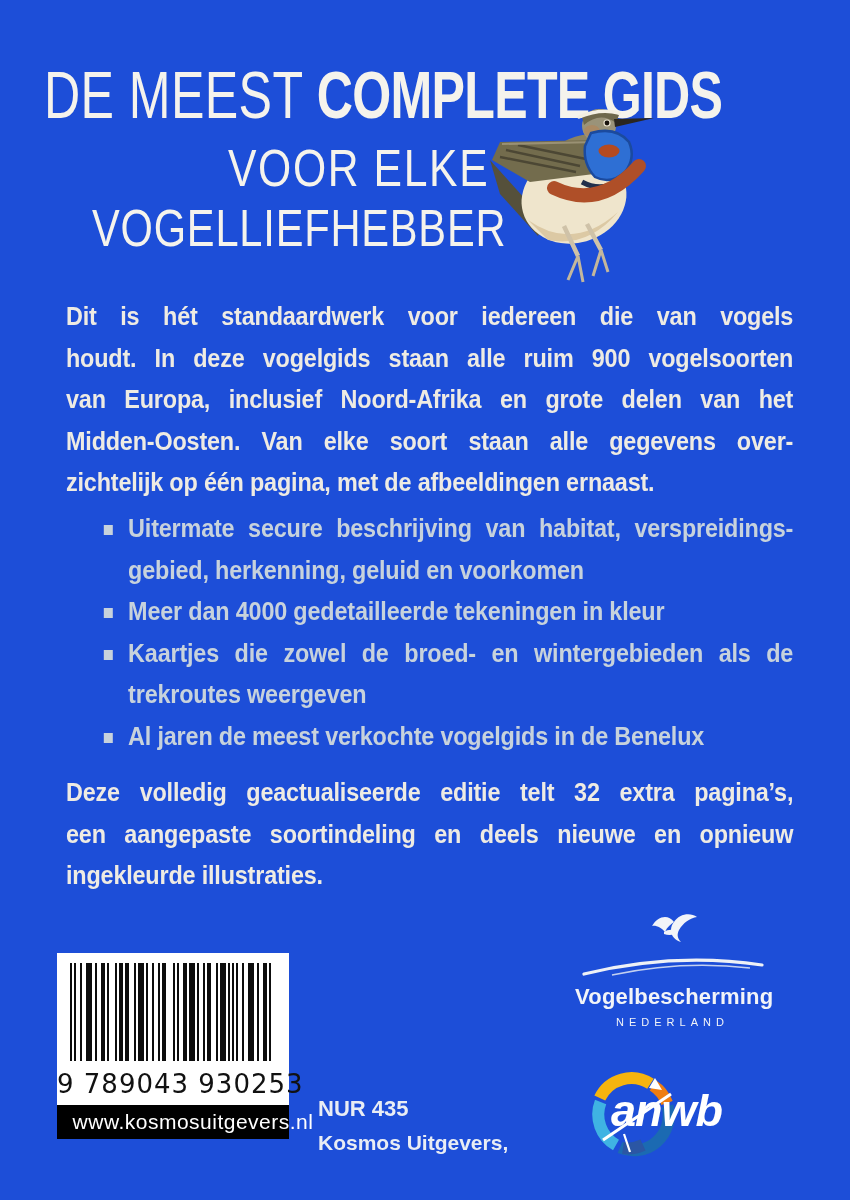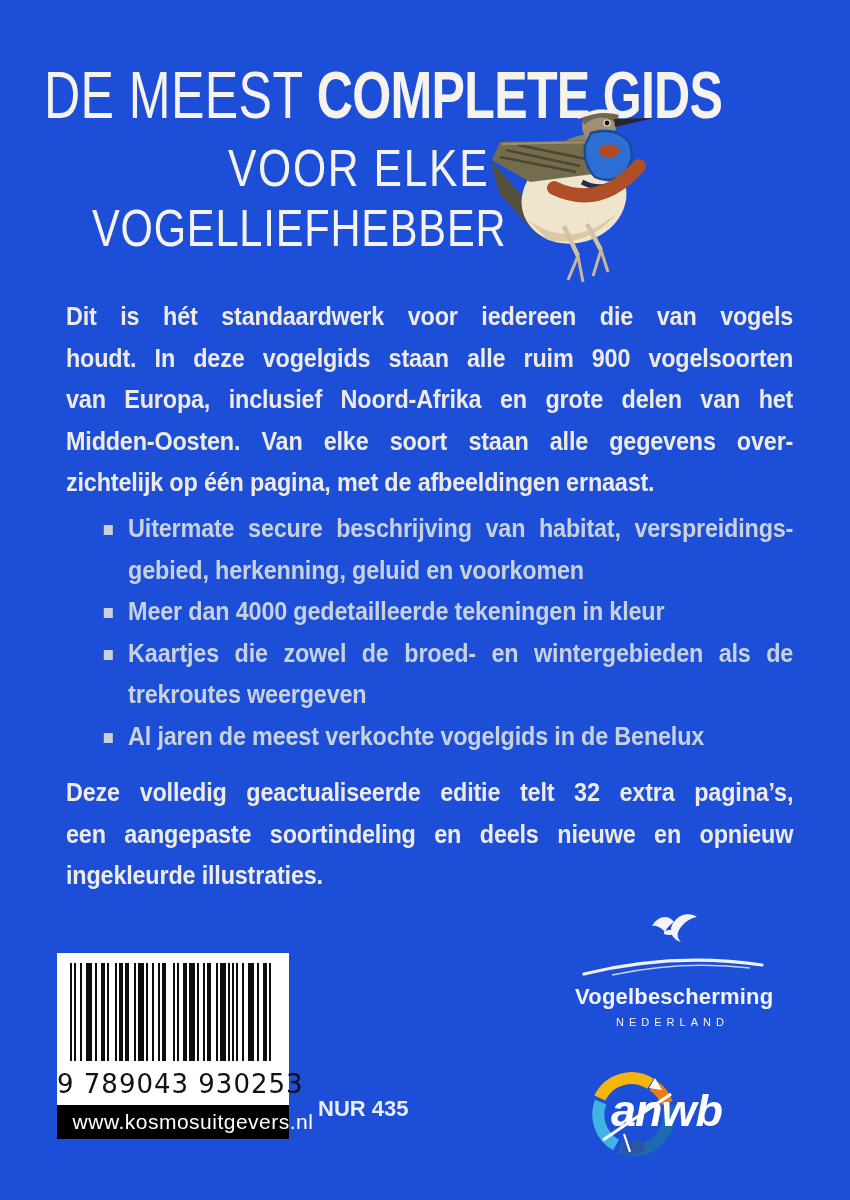--- a/index.html
+++ b/index.html
@@ -180,20 +180,21 @@
   </div>
   <div class="website-bar">
     <span>www.kosmosuitgevers.nl</span>
   </div>
 
   <div class="kosmos">
   </div>
 
   <div class="imprint">
     <div class="nur">NUR 435</div>
+    <div class="ln">Kosmos Uitgevers,</div>
   </div>
 
   <div class="vbn">
     <svg class="bird-svg" width="70" height="44" viewBox="0 0 70 44">
       <path d="M14,14 C20,4 30,2 36,10 C33,12 29,15 27,20 C24,16 18,13 14,14 Z" fill="#f2f4f8"></path>
       <path d="M36,10 C41,2 52,0 59,5 C52,6 45,11 41,18 C39,22 39,26 43,30 C37,28 33,24 33,18 C33,15 34,12 36,10 Z" fill="#f2f4f8"></path>
       <path d="M26,20 C30,17 36,17 40,20 C37,23 31,24 26,22 Z" fill="#f2f4f8"></path>
     </svg>
     <svg width="182" height="22" viewBox="0 0 182 22">
       <path d="M2,18 Q92,-4 180,9" stroke="#eef1f6" stroke-width="3.2" fill="none" stroke-linecap="round"></path>

